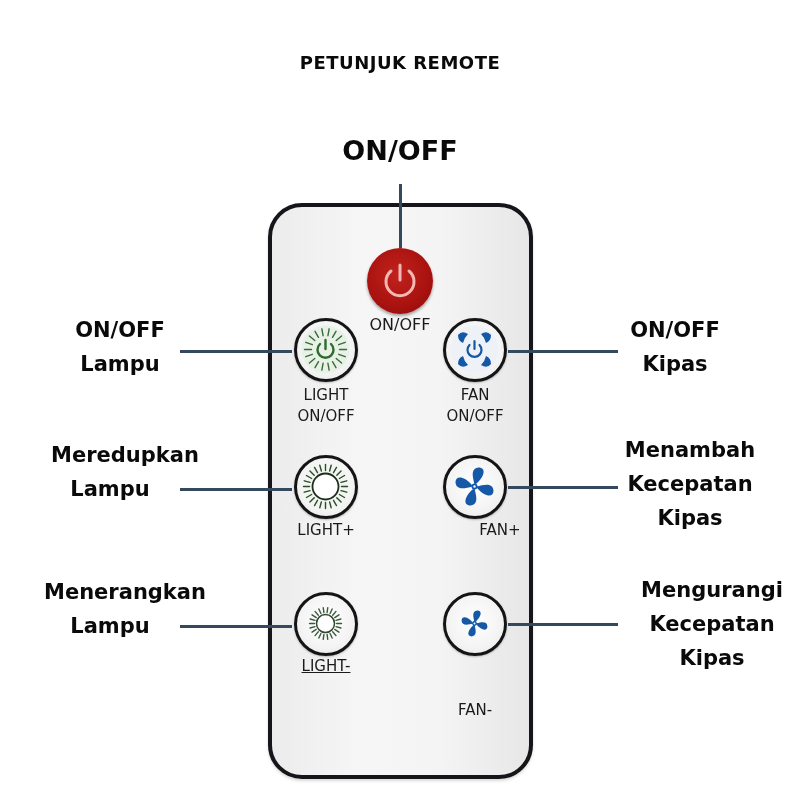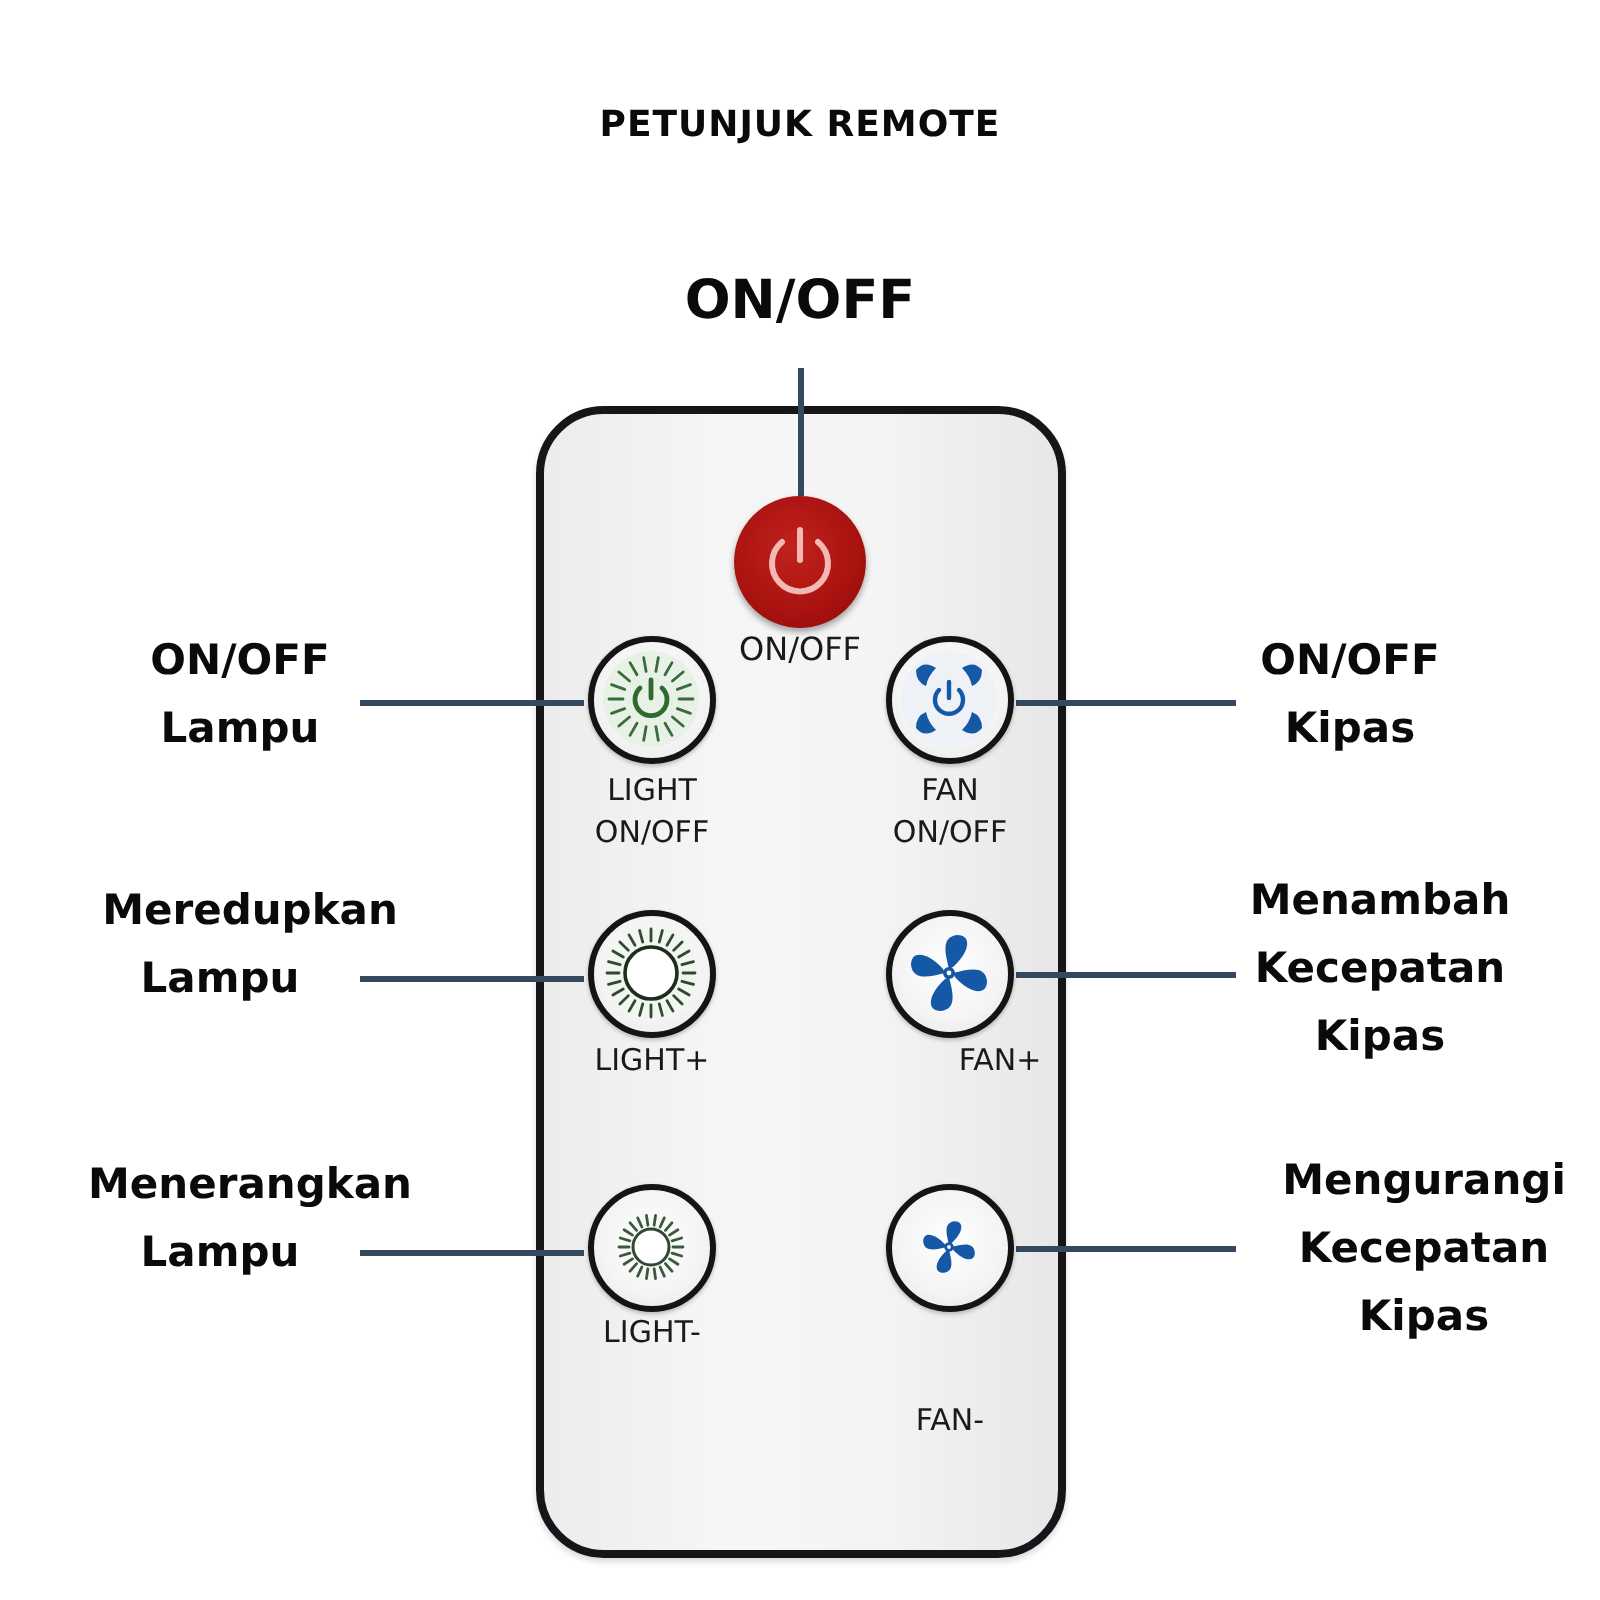--- a/index.html
+++ b/index.html
@@ -165,21 +165,21 @@
         <line x1="23.93043485697924" y1="18.4940480511003" x2="21.853359791969805" y2="13.945888074327712" stroke="#3b5a3b" stroke-width="1.4" stroke-linecap="round"></line>
         <line x1="26.934536778993863" y1="17.61196413930974" x2="26.222962587627435" y2="12.662856929905077" stroke="#3b5a3b" stroke-width="1.4" stroke-linecap="round"></line>
         <line x1="30.065463221006134" y1="17.61196413930974" x2="30.777037412372557" y2="12.662856929905075" stroke="#3b5a3b" stroke-width="1.4" stroke-linecap="round"></line>
         <line x1="33.06956514302075" y1="18.4940480511003" x2="35.14664020803019" y2="13.945888074327708" stroke="#3b5a3b" stroke-width="1.4" stroke-linecap="round"></line>
         <line x1="35.70346807339814" y1="20.18675468210316" x2="38.97777174312456" y2="16.40800681033187" stroke="#3b5a3b" stroke-width="1.4" stroke-linecap="round"></line>
         <line x1="37.753788861142986" y1="22.55295100798842" x2="41.960056525298896" y2="19.84974692071043" stroke="#3b5a3b" stroke-width="1.4" stroke-linecap="round"></line>
         <line x1="39.05442270975947" y1="25.400941874744273" x2="43.85188757783196" y2="23.992279090537124" stroke="#3b5a3b" stroke-width="1.4" stroke-linecap="round"></line>
       </g>
     </svg>
 </div>
-<div class="btn-label" style="left:266px; top:656px;">LIGHT-</div>
+<div class="btn-label" style="left:266px; top:656px;text-decoration:underline;">LIGHT-</div>
 
 <div class="btn round-btn" style="left:443px; top:592px;">
   <svg width="57" height="57" viewBox="0 0 57 57">
     <g transform="translate(28.5,28.5) scale(0.68)" fill="#1558a6">
       <path d="M0 -2 C-2 -10 -4 -18 4 -19 C12 -19 10 -10 2 -3 Z"></path>
       <path d="M0 -2 C-2 -10 -4 -18 4 -19 C12 -19 10 -10 2 -3 Z" transform="rotate(90)"></path>
       <path d="M0 -2 C-2 -10 -4 -18 4 -19 C12 -19 10 -10 2 -3 Z" transform="rotate(180)"></path>
       <path d="M0 -2 C-2 -10 -4 -18 4 -19 C12 -19 10 -10 2 -3 Z" transform="rotate(270)"></path>
       <circle r="3.5" fill="#1558a6"></circle>
       <circle r="1.4" fill="#ffffff"></circle>

